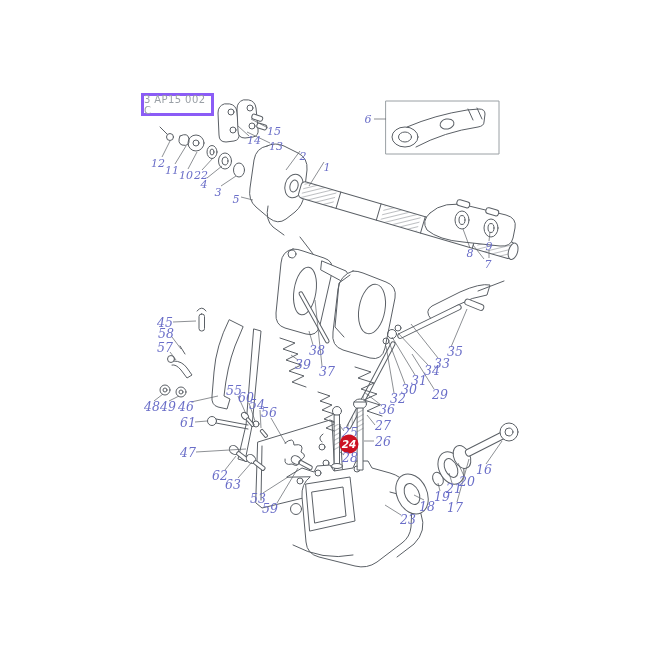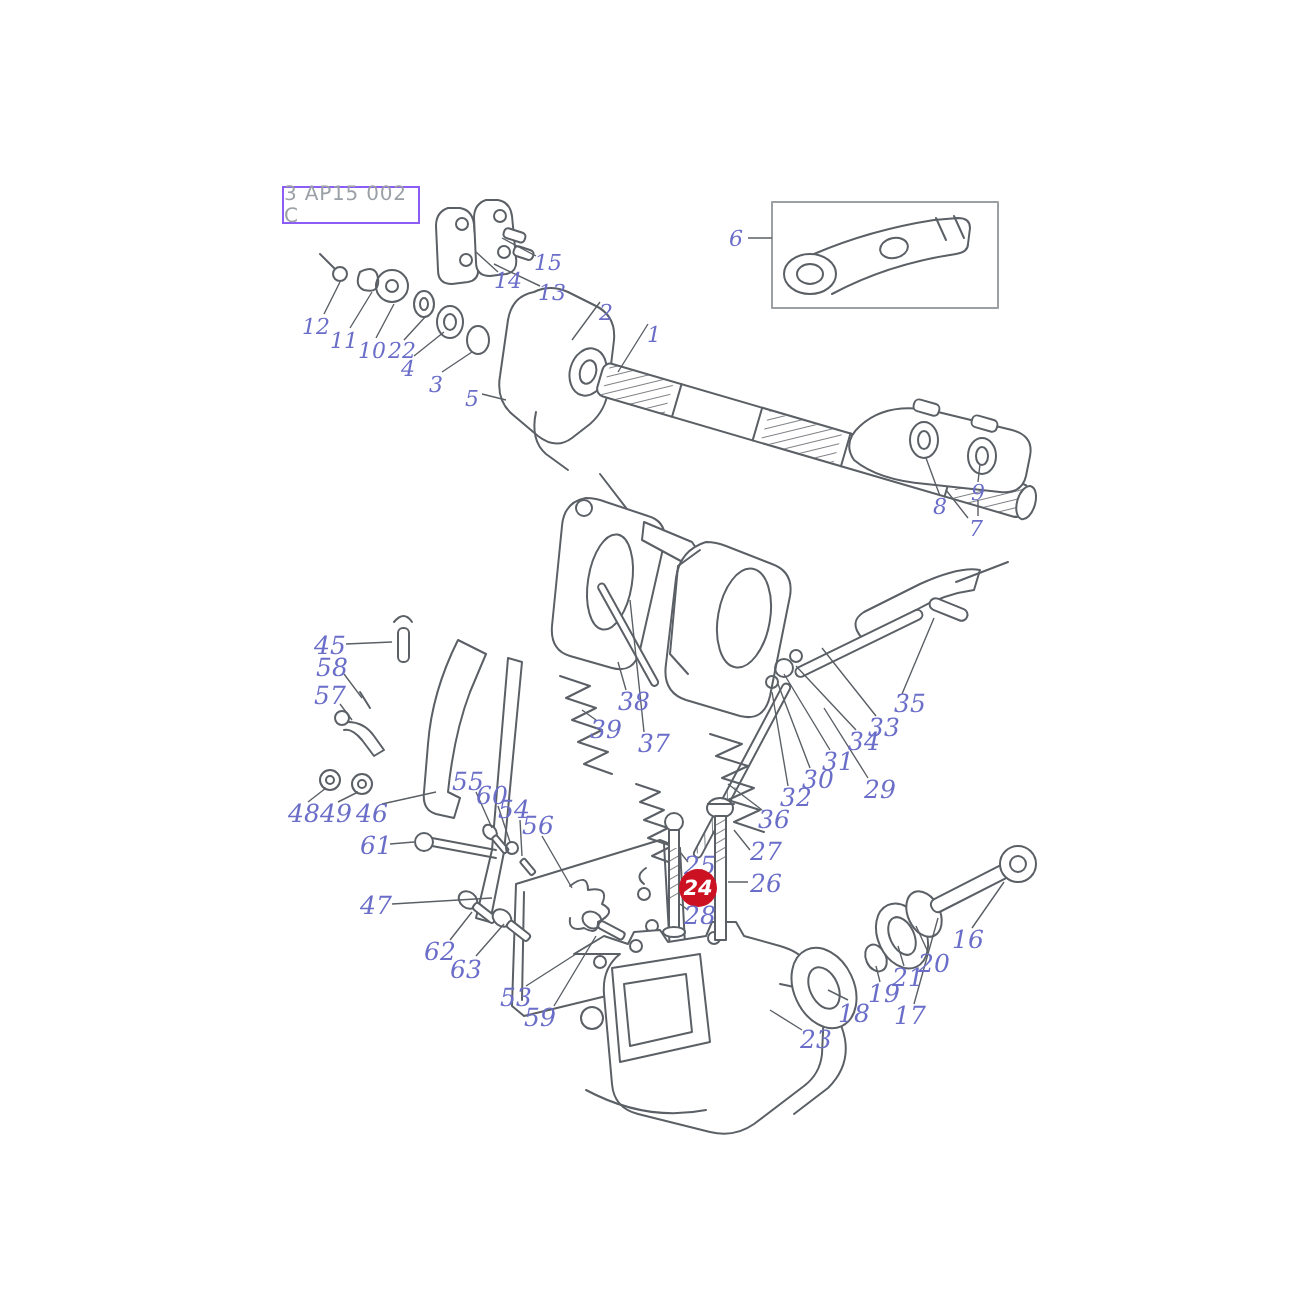--- a/index.html
+++ b/index.html
@@ -6,21 +6,21 @@
     --label:#6a6ec8;
     --highlight:#cc1122;
     --line:#5b6066;
     --code:#9aa0a6;
   }
   html,body{margin:0;padding:0;background:#ffffff;}
   .stage{position:relative;width:645px;height:645px;background:#fff;overflow:hidden;
          font-family:"DejaVu Sans",sans-serif;}
   .stage svg{position:absolute;left:0;top:0;}
   .code-box{position:absolute;left:141px;top:93px;width:67px;height:17px;
-            border:1px solid #8b5cf6;color:var(--code);
+            border:3px solid #8b5cf6;color:var(--code);
             font:10px "DejaVu Sans",sans-serif;letter-spacing:.4px;
             display:flex;align-items:center;justify-content:center;background:#fff;}
   .ln{fill:none;stroke:var(--line);stroke-width:1;stroke-linecap:round;stroke-linejoin:round;}
   .fw{fill:#ffffff;stroke:var(--line);stroke-width:1;stroke-linejoin:round;}
   .thin{fill:#ffffff;stroke:#9aa0a4;stroke-width:1;}
   .ldr{fill:none;stroke:var(--line);stroke-width:.7;}
   .num{font:italic 12.5px "DejaVu Serif",serif;fill:var(--label);text-anchor:middle;}
   .num-sm{font-size:11px;}
   .sel-circle{fill:var(--highlight);}
   .sel-num{font:italic 700 10.5px "DejaVu Sans",sans-serif;fill:#ffffff;text-anchor:middle;}

